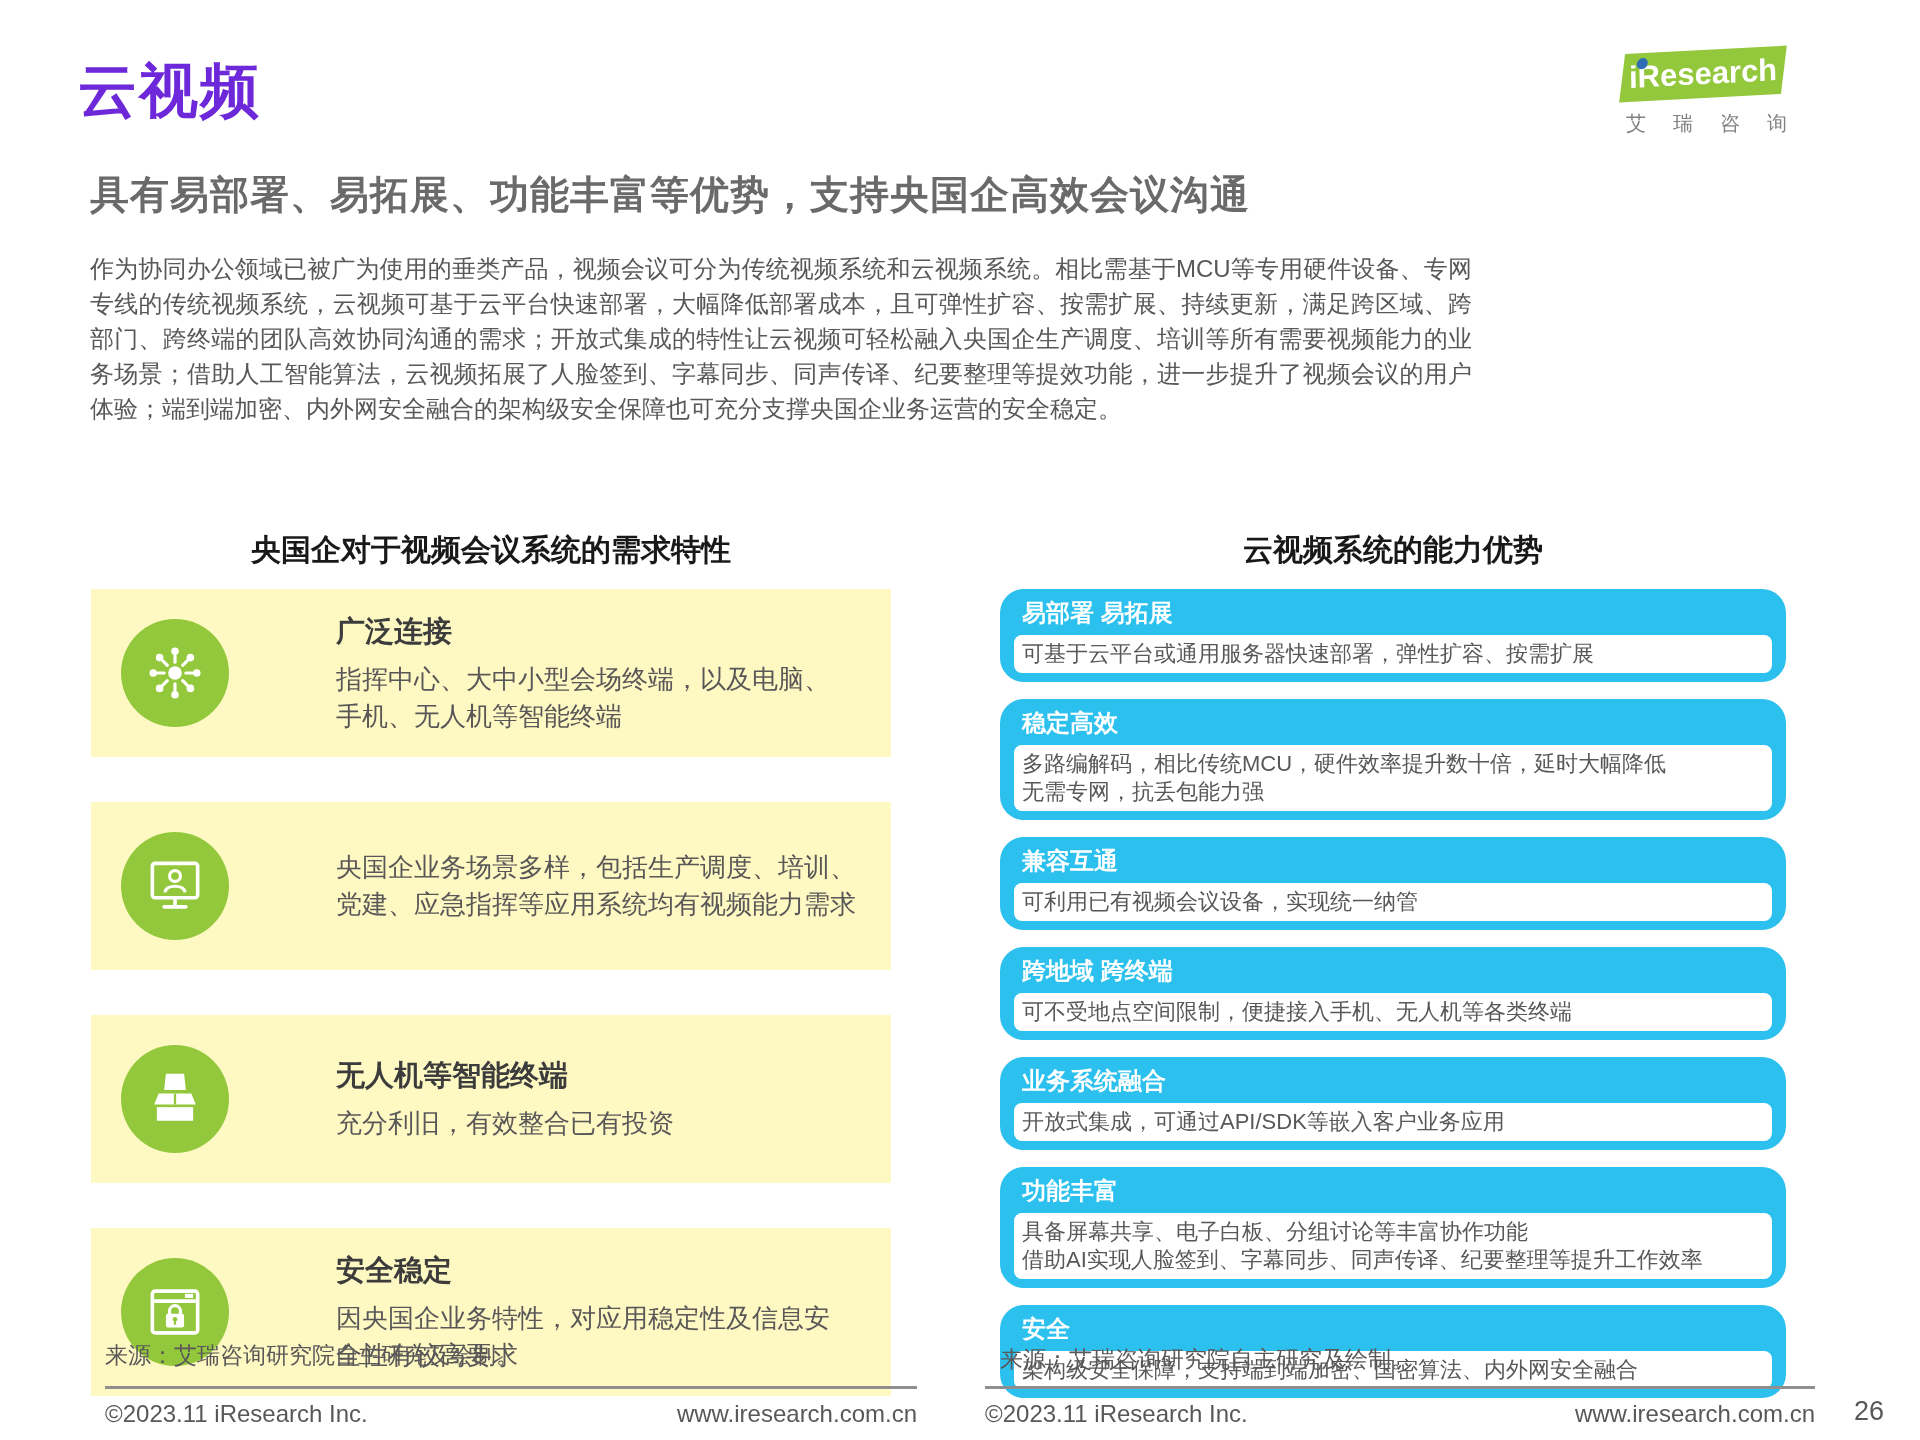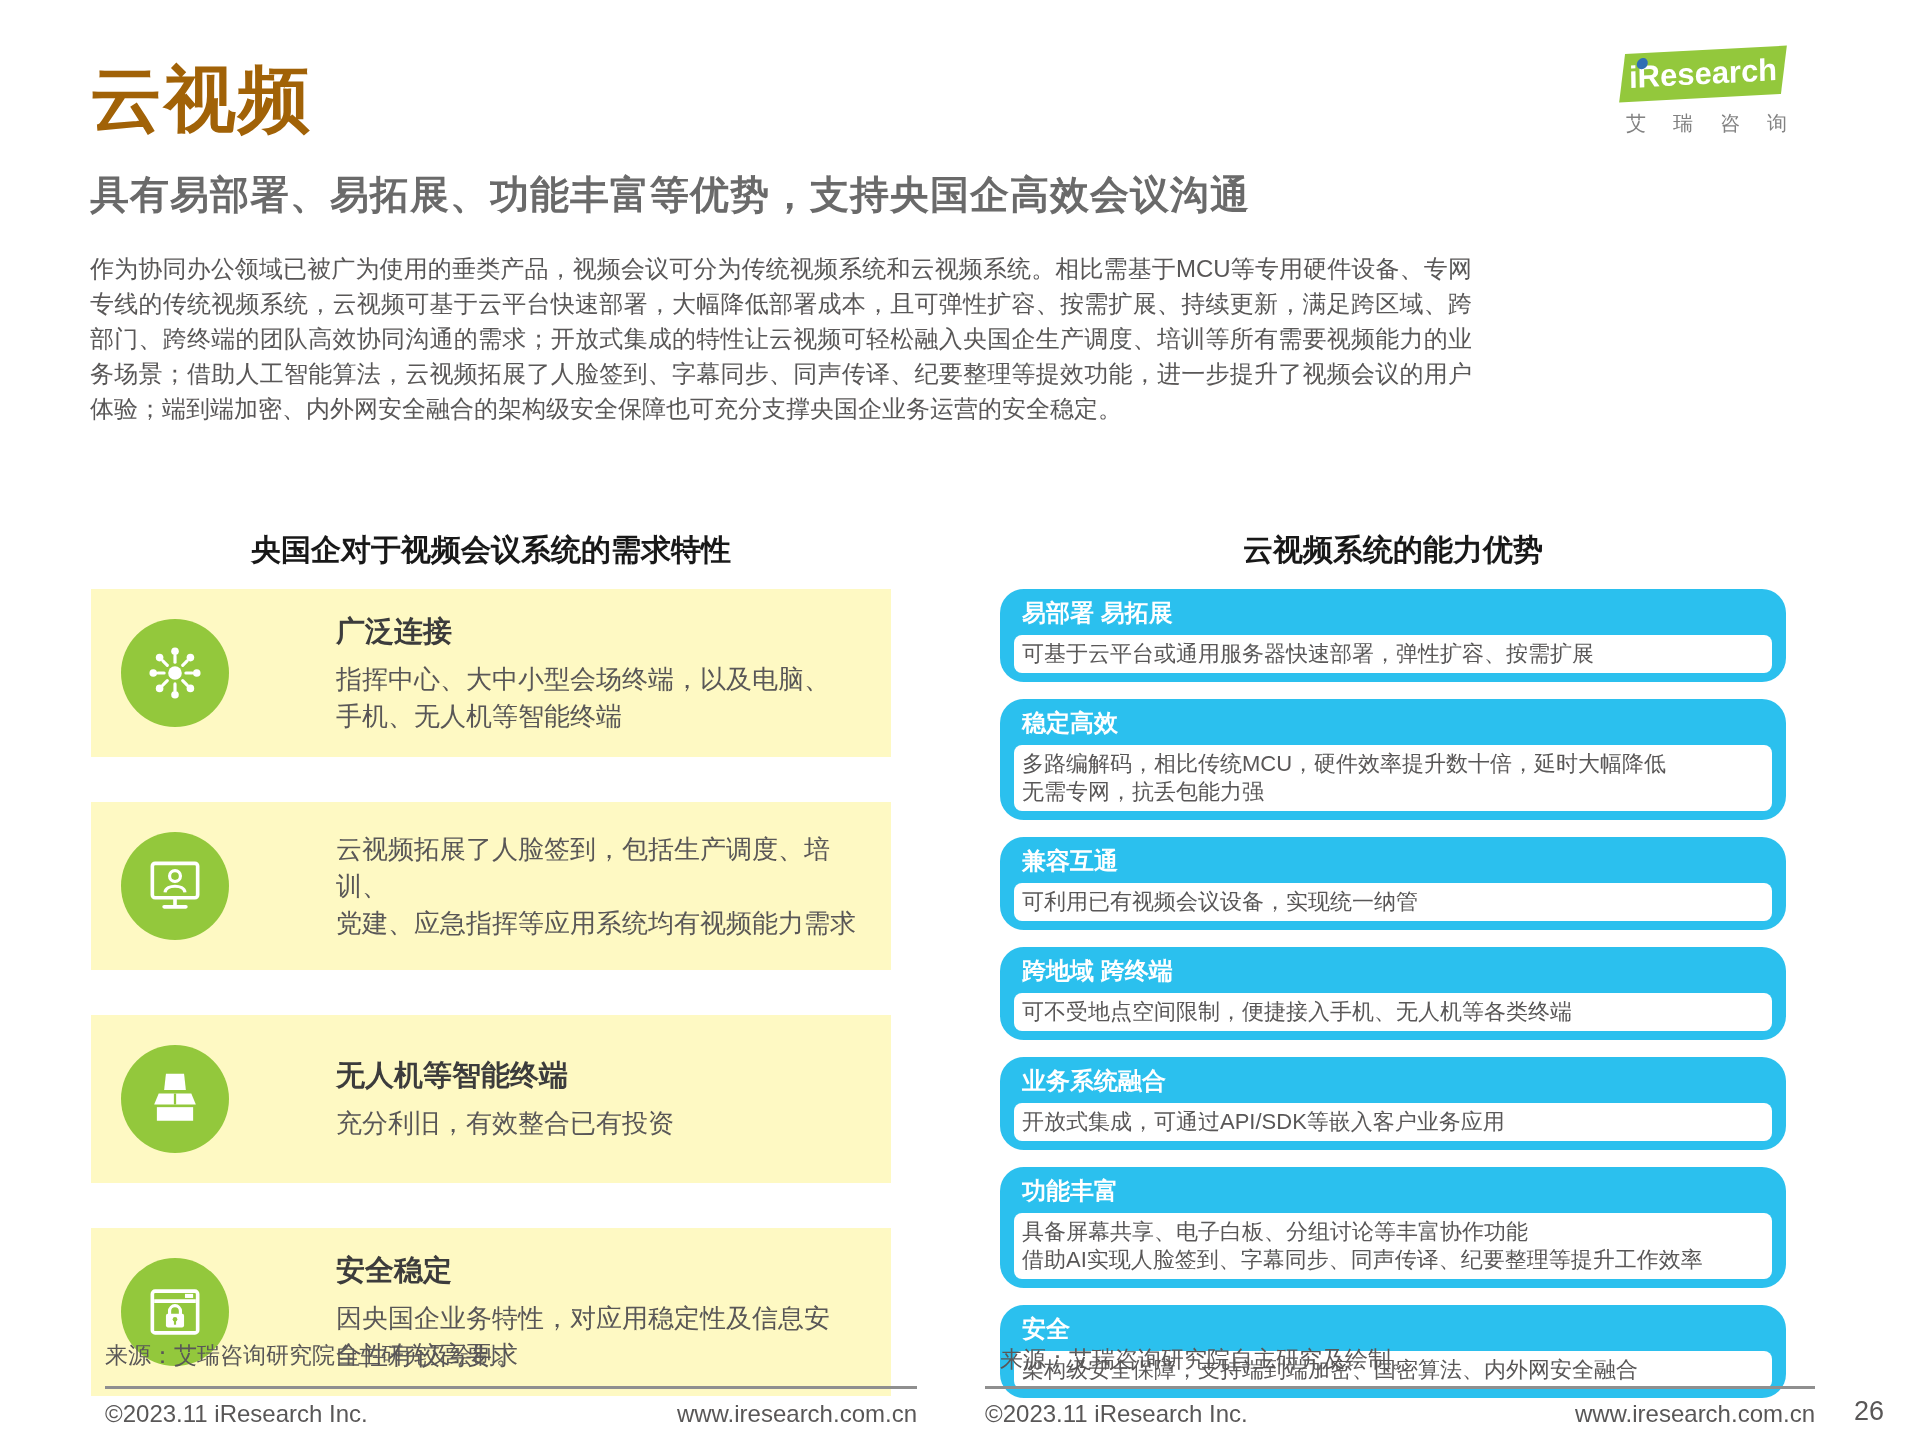--- a/index.html
+++ b/index.html
@@ -1,21 +1,21 @@
 <!DOCTYPE html>
 <html><head>
 <meta charset="utf-8">
 <style>
   html,body{margin:0;padding:0;}
   body{
     width:1920px;height:1440px;position:relative;background:#fff;
     font-family:"Liberation Sans","DejaVu Sans",sans-serif;color:#595757;overflow:hidden;
   }
   
-  .page-title{position:absolute;left:90px;top:52px;font-size:72px;font-weight:bold;color:#a16207;letter-spacing:2px;}
+  .page-title{position:absolute;left:78px;top:52px;font-size:59px;font-weight:bold;color:#6d28d9;letter-spacing:2px;}
   .page-subtitle{position:absolute;left:90px;top:168px;font-size:39px;font-weight:bold;color:#6a6a6a;letter-spacing:1px;}
   .intro{position:absolute;left:90px;top:251px;width:1382px;font-size:24px;line-height:35px;text-align:justify;color:#595757;}
   
   .logo{position:absolute;left:1612px;top:50px;width:210px;}
   .logo-banner{position:relative;width:162px;height:48px;margin-left:10px;background:#93C83C;
     transform:rotate(-3deg) skewX(-10deg);display:flex;align-items:center;justify-content:center;}
   .logo-text{color:#fff;font-weight:bold;font-size:31px;transform:skewX(8deg);}
   .logo-dot{position:absolute;left:13px;top:5px;width:11px;height:11px;border-radius:50%;background:#2F6EB4;}
   .logo-sub{margin-top:12px;margin-left:14px;font-size:20px;color:#828282;letter-spacing:27px;white-space:nowrap;}
   
@@ -95,21 +95,21 @@
     <div class="req-icon">
       <svg width="58" height="58" viewBox="0 0 64 64">
         <rect x="7" y="7" width="50" height="38" rx="3" fill="none" stroke="#fff" stroke-width="4"></rect>
         <circle cx="32" cy="21" r="6" fill="none" stroke="#fff" stroke-width="3.5"></circle>
         <path d="M21 39 c1-9 21-9 22 0" fill="none" stroke="#fff" stroke-width="3.5"></path>
         <line x1="32" y1="45" x2="32" y2="53" stroke="#fff" stroke-width="4"></line>
         <line x1="20" y1="55" x2="44" y2="55" stroke="#fff" stroke-width="4" stroke-linecap="round"></line>
       </svg>
     </div>
     <div>
-      <div class="req-desc">云视频拓展了人脸签到，包括生产调度、培训、
+      <div class="req-desc">央国企业务场景多样，包括生产调度、培训、
 党建、应急指挥等应用系统均有视频能力需求</div>
     </div>
   </div>
 
   <div class="req-card">
     <div class="req-icon">
       <svg width="58" height="58" viewBox="0 0 64 64">
         <polygon points="22,4 42,4 44,22 20,22" fill="#fff"></polygon>
         <polygon points="14,26 50,26 55,38 9,38" fill="#fff"></polygon>
         <line x1="32" y1="26" x2="32" y2="38" stroke="#93C83C" stroke-width="2.5"></line>

